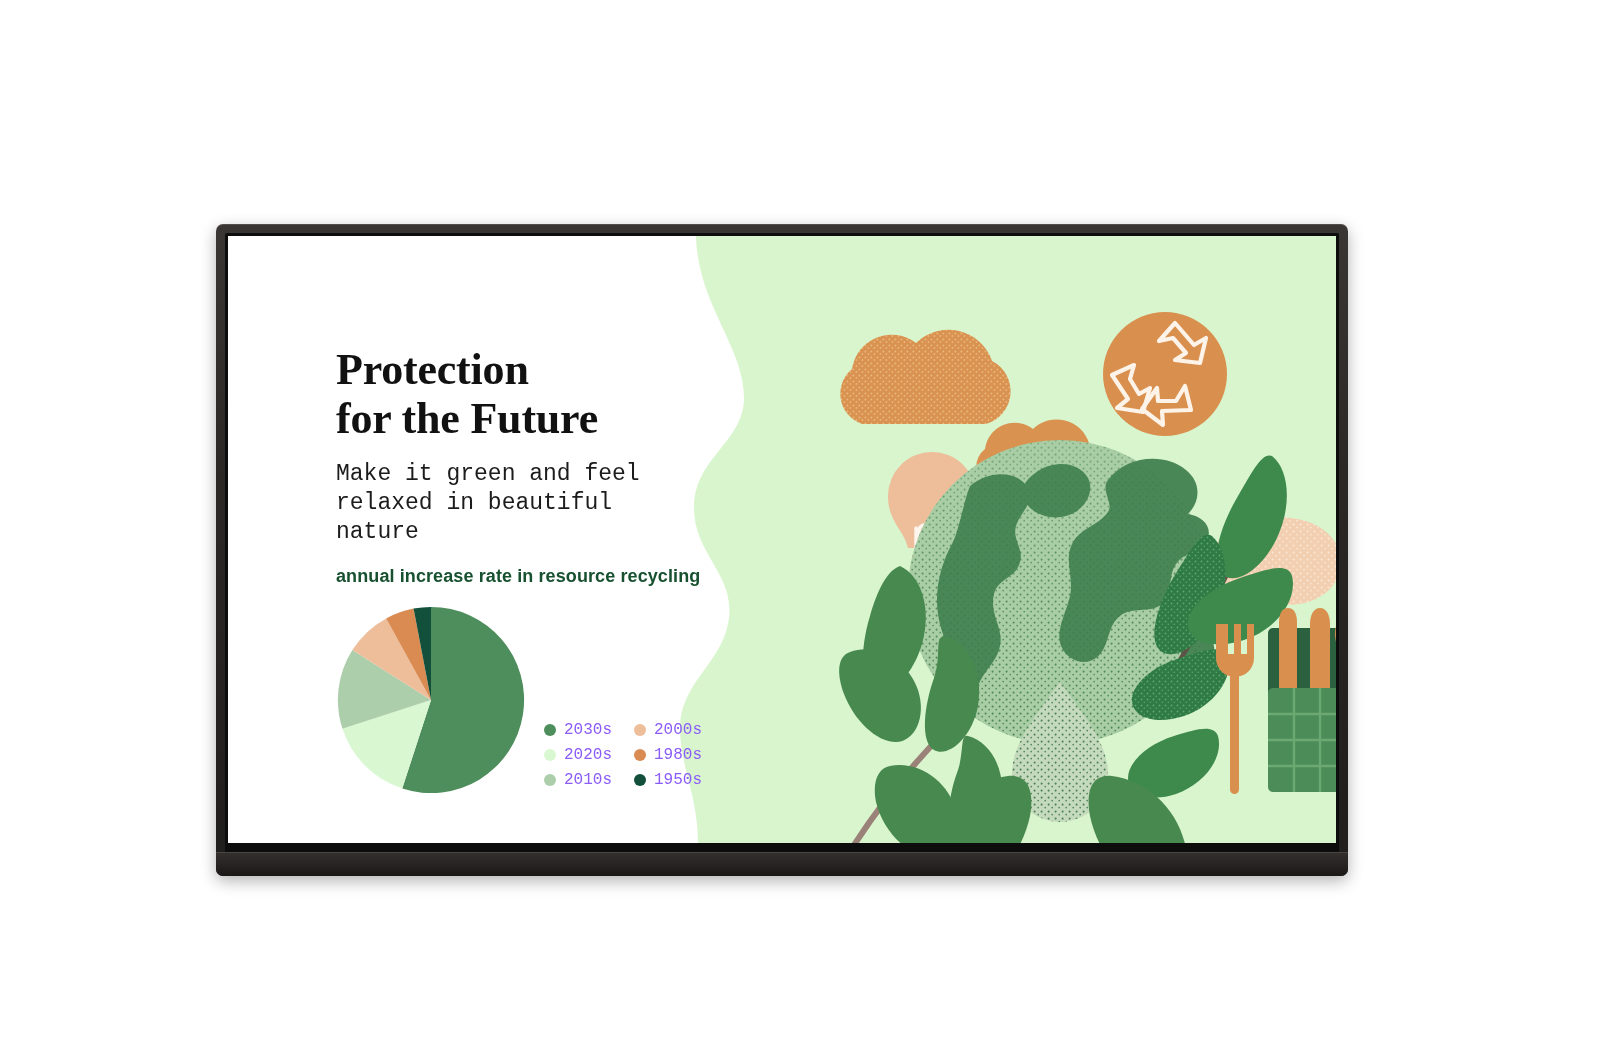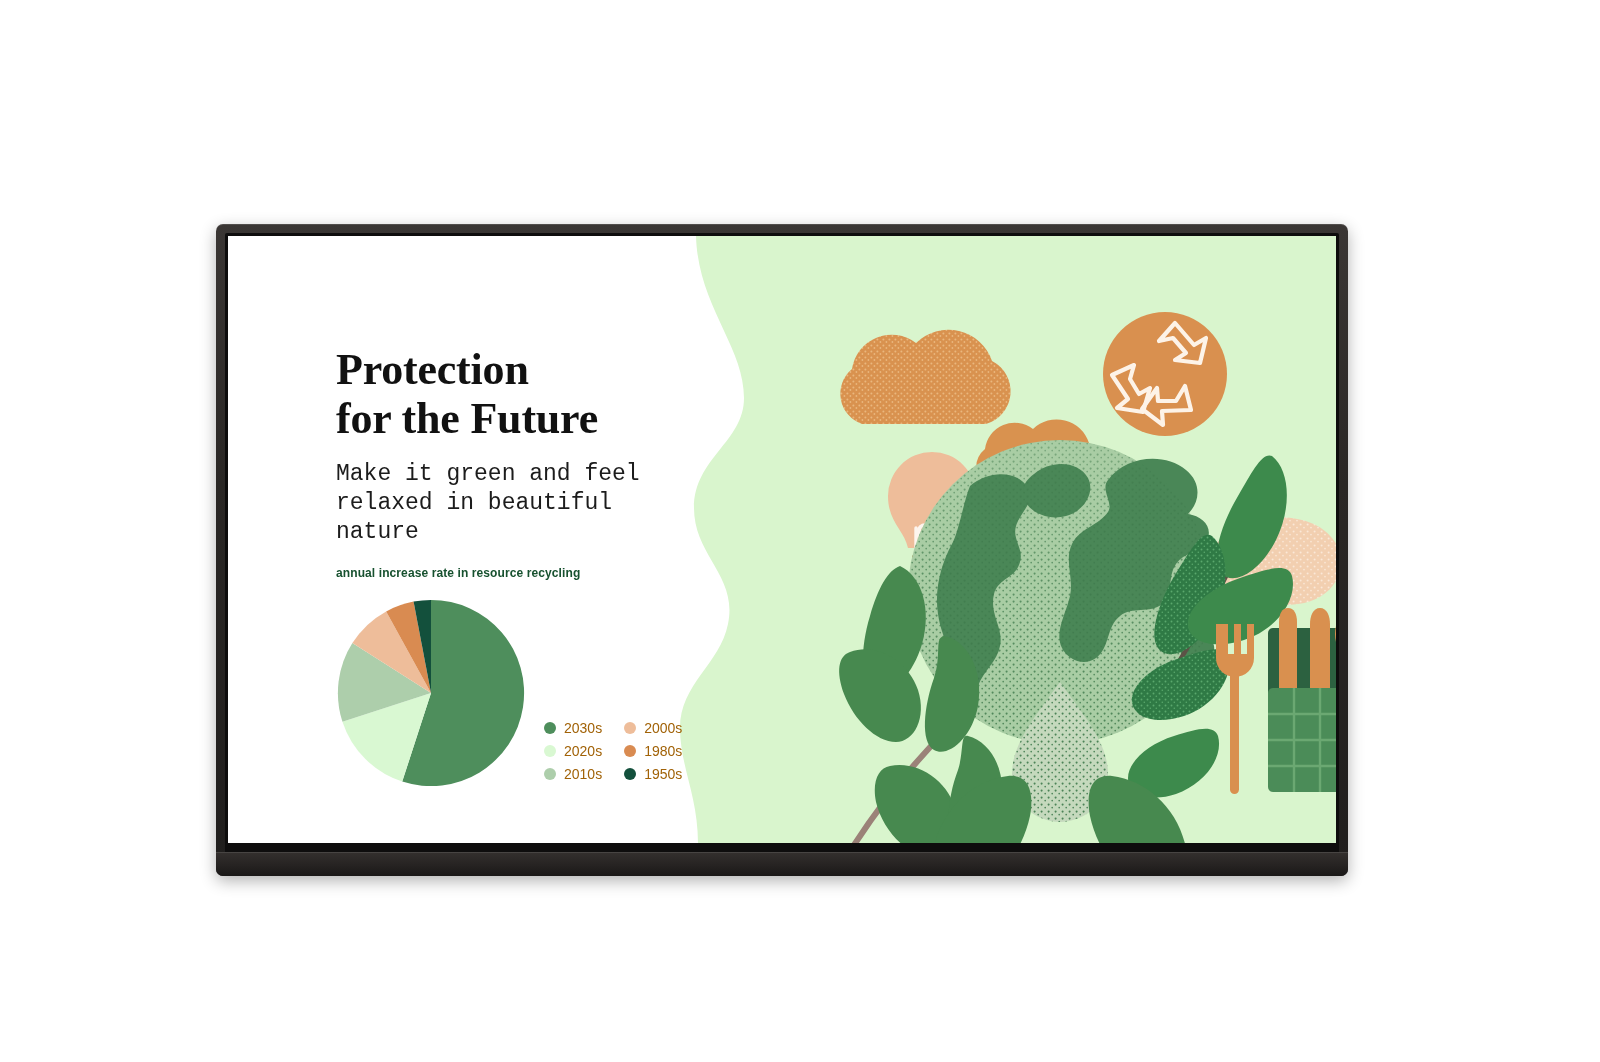--- a/index.html
+++ b/index.html
@@ -83,21 +83,21 @@
 
   
   .chart-block{
     position:absolute;
     left:108px; top:330px;
     width:440px;
   }
   .chart-title{
     font-family:"Liberation Sans", sans-serif;
     font-weight:bold;
-    font-size:12px;
+    font-size:18px;
     color:#17512f;
     letter-spacing:0.1px;
     margin:0 0 18px 0;
   }
   .chart-row{
     position:relative;
     height:190px;
   }
   .pie-wrap{
     position:absolute;left:0;top:0;width:190px;height:190px;
@@ -112,23 +112,23 @@
     column-gap:22px;
     row-gap:7px;
   }
   .legend-item{
     display:flex;align-items:center;gap:8px;
   }
   .legend-dot{
     width:12px;height:12px;border-radius:50%;flex:0 0 auto;
   }
   .legend-label{
-    font-family:Liberation Sans, sans-serif;
-    font-size:14px;
-    color:#a16207;
+    font-family:Liberation Mono, monospace;
+    font-size:16px;
+    color:#8b5cf6;
     white-space:nowrap;
   }
 
   
   .illo{
     position:absolute;
     left:0;top:0;width:1108px;height:607px;
     pointer-events:none;
   }
   .illo svg{display:block;width:100%;height:100%;}

